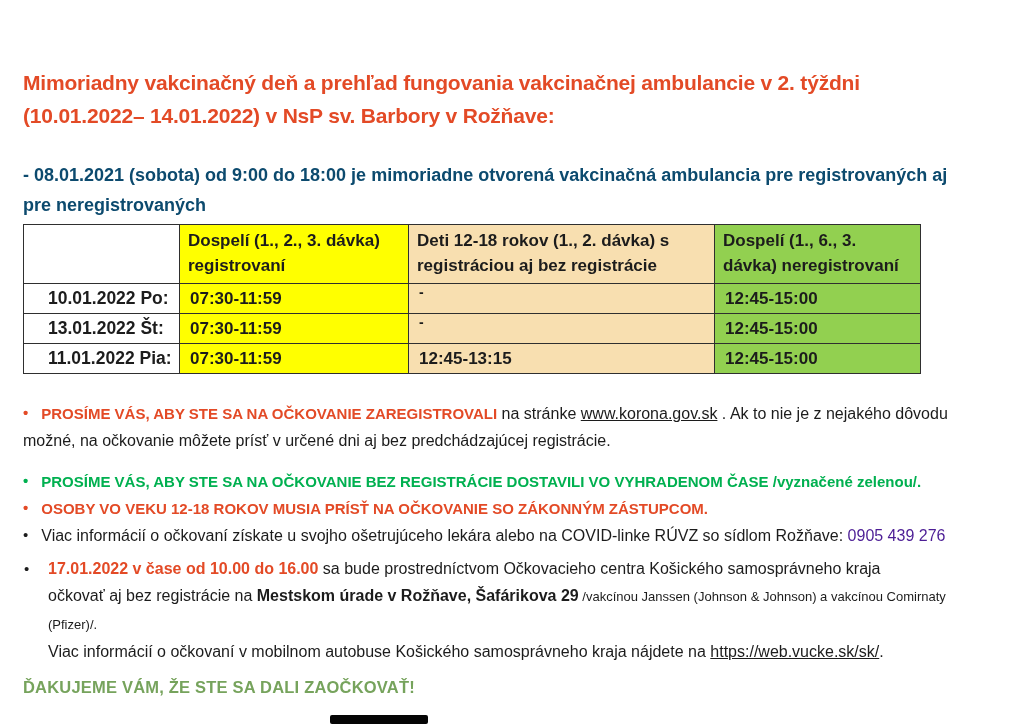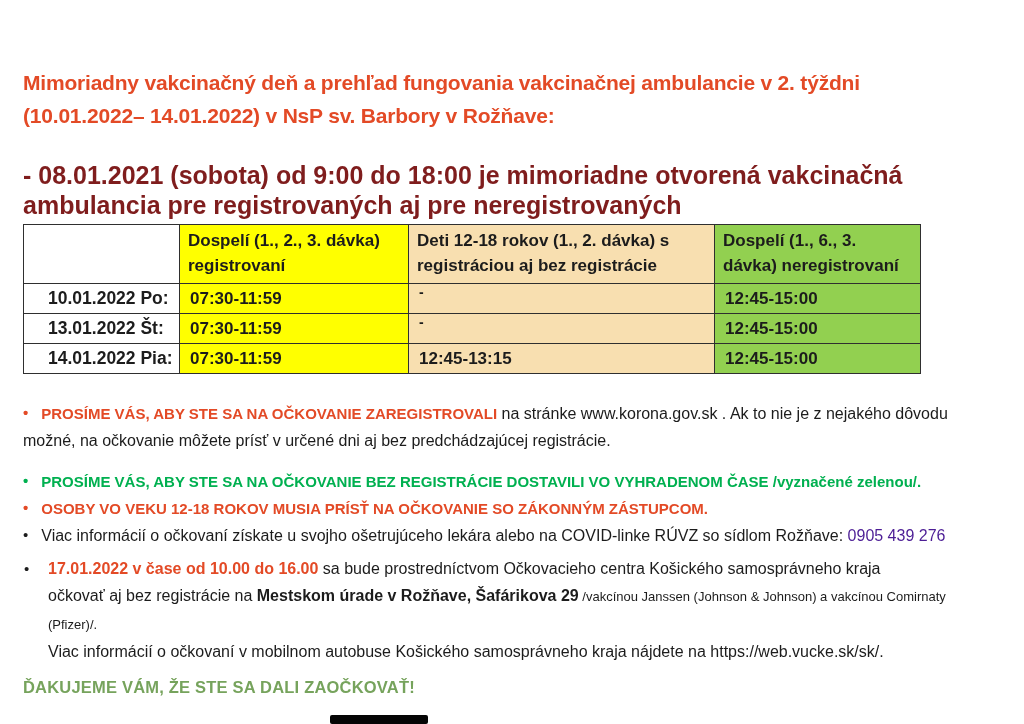--- a/index.html
+++ b/index.html
@@ -8,22 +8,22 @@
     background:#ffffff; overflow:hidden;
     font-family:"Liberation Sans", sans-serif; color:#1c1c1c;
   }
   .content { position:absolute; left:23px; top:0; width:950px;margin-top:28px; }
 
   h1.title {
     margin:38px 0 0 0; font-size:21px; line-height:33px; font-weight:bold;
     color:#E34A26; letter-spacing:-0.2px; width:935px;
   }
   h2.subtitle {
-    margin:28px 0 0 0; font-size:25px; line-height:30px; font-weight:bold;
-    color:#7f1d1d; width:935px;
+    margin:28px 0 0 0; font-size:18px; line-height:30px; font-weight:bold;
+    color:#0c4a6e; width:935px;
   }
 
   table.sched {
     margin-top:4px; border-collapse:collapse; table-layout:fixed; width:897px;
   }
   table.sched th, table.sched td { border:1px solid #2f2f2f; overflow:hidden; }
   table.sched th {
     text-align:left; vertical-align:top; font-size:17px; line-height:25px;
     font-weight:bold; padding:3px 8px; height:52px;
   }
@@ -40,21 +40,21 @@
   .bullets { margin-top:25px; font-size:16px; line-height:27px; width:950px; }
   p.bullet { margin:0; }
   p.b1 { margin-bottom:14px; }
   p.oneline { line-height:26px; }
   p.hang { position:relative; padding-left:25px; margin-top:6px; }
   .dot { display:inline-block; font-size:15px; margin-right:13px; vertical-align:1px; }
   .hang .dot { position:absolute; left:1px; top:0; }
   .red   { color:#E34A26; font-weight:bold; }
   .caps  { font-size:15px; }
   .green { color:#00B050; font-weight:bold; }
-  .link  { color:inherit; cursor:pointer;text-align:center; }
+  .link  { color:inherit; text-decoration:underline; cursor:pointer;text-align:center; }
   .phone { color:#4c1d95; font-weight:normal; }
   .boldblk { font-weight:bold; }
   .small-note { font-size:13px; }
 
   .thanks {
     margin:13px 0 0 0; color:#76A35C; font-weight:bold; font-size:16.5px; letter-spacing:0.2px;
   }
 
   .scan-mark {
     position:absolute; left:330px; top:715px; width:98px; height:9px;
@@ -93,21 +93,21 @@
           <td class="c-tan dash">-</td>
           <td class="c-green time">12:45-15:00</td>
         </tr>
         <tr class="row-normal">
           <td class="c-date">13.01.2022 Št:</td>
           <td class="c-yellow time">07:30-11:59</td>
           <td class="c-tan dash">-</td>
           <td class="c-green time">12:45-15:00</td>
         </tr>
         <tr class="row-normal">
-          <td class="c-date">14.01.2022 Pia:</td>
+          <td class="c-date">11.01.2022 Pia:</td>
           <td class="c-yellow time">07:30-11:59</td>
           <td class="c-tan time">12:45-13:15</td>
           <td class="c-green time">12:45-15:00</td>
         </tr>
       </tbody>
     </table>
 
     <div class="bullets">
 
       <p class="bullet b1">

